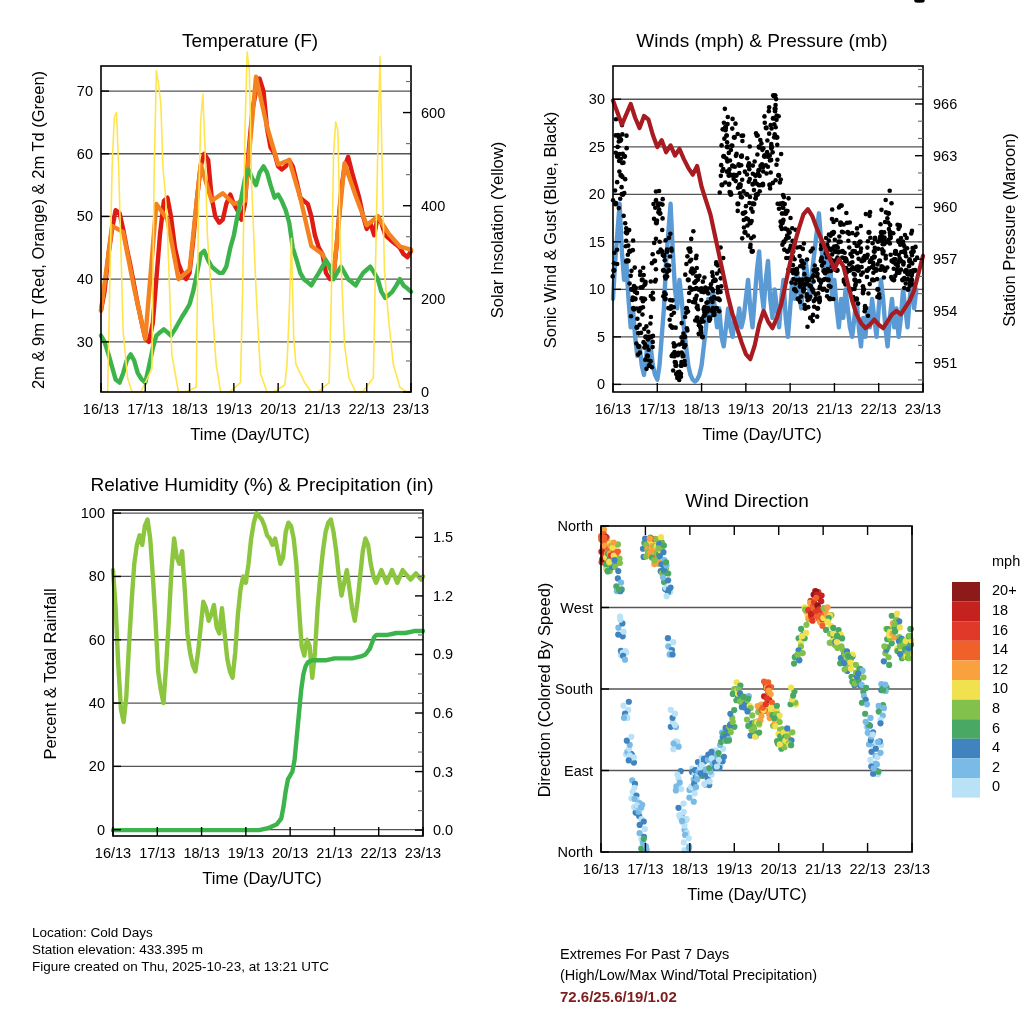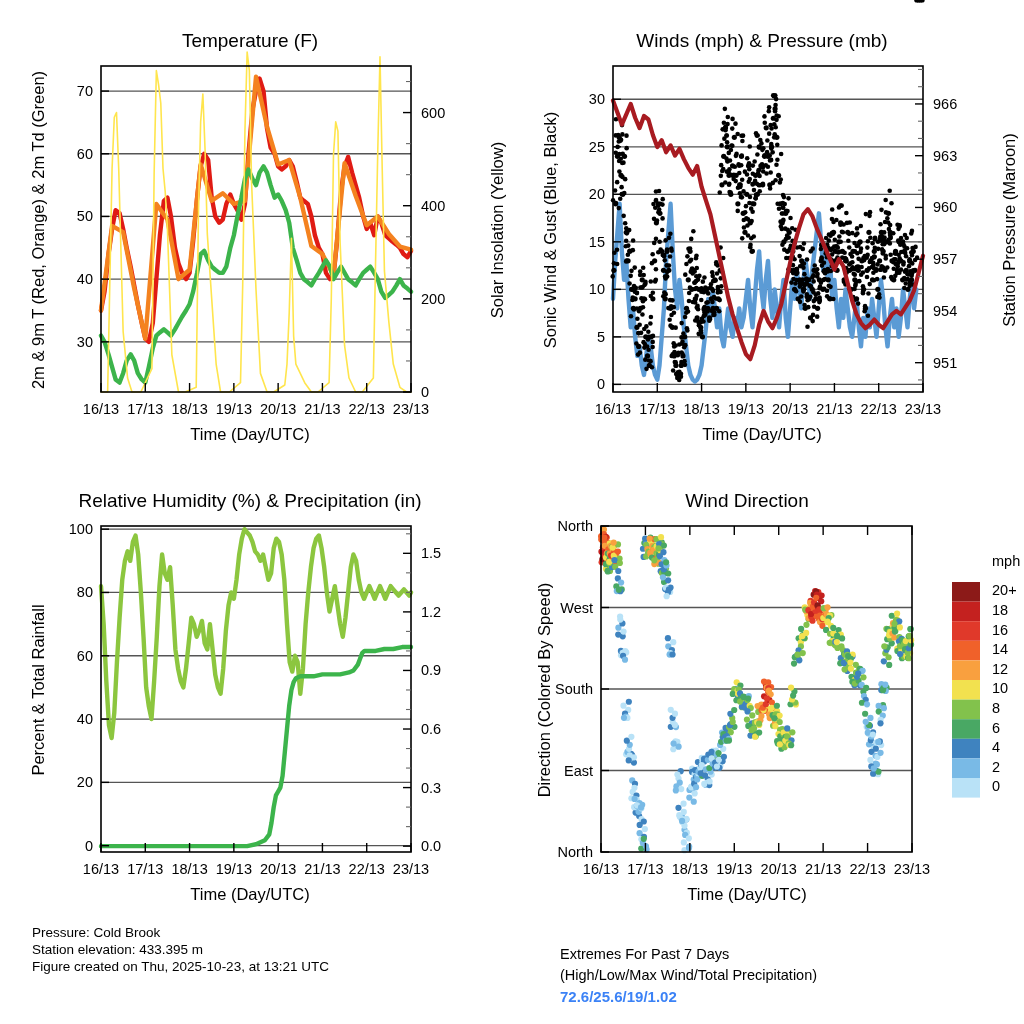--- a/index.html
+++ b/index.html
@@ -5,27 +5,27 @@
   html,body{margin:0;padding:0;}
   body{
     width:1024px;height:1024px;background:#ffffff;
     font-family:"Liberation Sans",sans-serif;
     color:#000000;overflow:hidden;position:relative;
   }
   #page{position:relative;width:916px;height:1024px;}
   .panel{position:absolute;}
   #panel-temp{left:0;top:0;width:512px;height:460px;}
   #panel-wind{left:512px;top:0;width:512px;height:460px;}
-  #panel-rh{left:0;top:460px;width:512px;height:460px;}
+  #panel-rh{left:0;top:444px;width:512px;height:460px;padding-left:12px;}
   #panel-dir{left:512px;top:460px;width:512px;height:460px;}
   #footer-left{position:absolute;left:32px;top:924px;width:470px;}
   #footer-right{position:absolute;left:560px;top:944px;width:450px;}
   .meta-line{font-size:13.5px;line-height:17.2px;white-space:nowrap;}
   .extreme-line{font-size:14.5px;line-height:21px;white-space:nowrap;}
-  .extreme-values{font-size:15px;font-weight:bold;color:#3b82f6;line-height:22px;}
+  .extreme-values{font-size:15px;font-weight:bold;color:#7f1d1d;line-height:22px;}
   svg{display:block;}
   text{font-family:"Liberation Sans",sans-serif;fill:#000000;}
   .ttl{font-size:19px;text-anchor:middle;}
   .axlbl{font-size:16.5px;text-anchor:middle;}
   .tick{font-size:14.5px;}
   .tickr{font-size:14.5px;text-anchor:start;}
   .tickc{font-size:14.5px;text-anchor:middle;}
   .tickl{font-size:14.5px;text-anchor:end;}
   .frame{fill:none;stroke:#000000;stroke-width:1.6;}
   .grid{stroke:#555555;stroke-width:1.3;}
@@ -2109,21 +2109,21 @@
           <text x="480" y="292.128" class="tick" text-anchor="start">4</text>
           <rect x="440" y="298.4" width="28" height="19.6" fill="#79bae6"></rect>
           <text x="480" y="311.72799999999995" class="tick" text-anchor="start">2</text>
           <rect x="440" y="318" width="28" height="19.6" fill="#b9e2f7"></rect>
           <text x="480" y="331.328" class="tick" text-anchor="start">0</text>
         </g>
     </svg>
   </div>
 
   <div id="footer-left">
-    <div class="meta-line">Pressure: Cold Brook</div>
+    <div class="meta-line">Location: Cold Days</div>
     <div class="meta-line">Station elevation: 433.395 m</div>
     <div class="meta-line">Figure created on Thu, 2025-10-23, at 13:21 UTC</div>
   </div>
 
   <div id="footer-right">
     <div class="extreme-line">Extremes For Past 7 Days</div>
     <div class="extreme-line">(High/Low/Max Wind/Total Precipitation)</div>
     <div class="extreme-values">72.6/25.6/19/1.02</div>
   </div>
 

